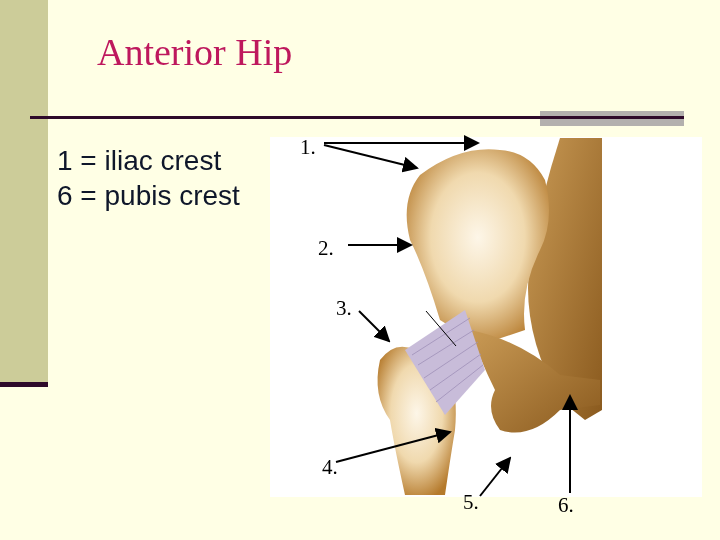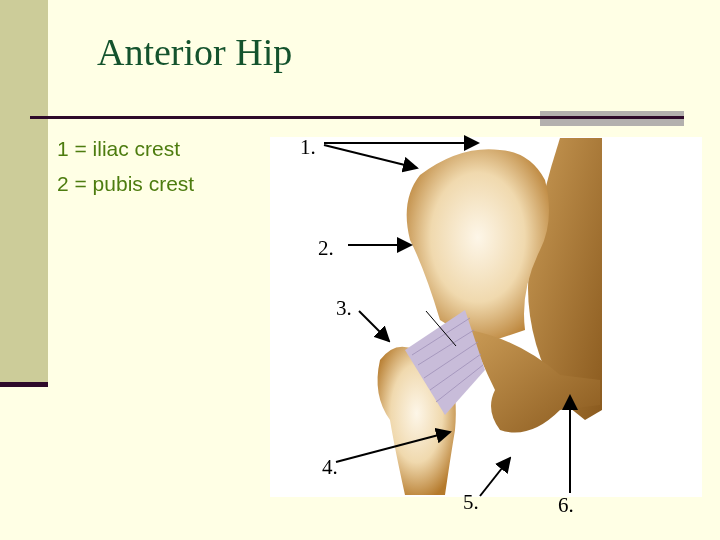--- a/index.html
+++ b/index.html
@@ -1,41 +1,41 @@
 <!DOCTYPE html>
 <html><head>
 <meta charset="utf-8">
 <style>
   html,body{margin:0;padding:0;}
   body{width:720px;height:540px;background:#FFFFE5;position:relative;overflow:hidden;font-family:"Liberation Sans",sans-serif;}
   .leftbar{position:absolute;left:0;top:0;width:48px;height:382px;background:#CCCC99;}
   .leftbar-foot{position:absolute;left:0;top:382px;width:48px;height:5px;background:#2E0A2A;}
-  .title{position:absolute;left:97px;top:30px;font-family:"Liberation Serif",serif;font-size:38px;color:#14532d;}
+  .title{position:absolute;left:97px;top:30px;font-family:"Liberation Serif",serif;font-size:38px;color:#be185d;}
   .rule-gray{position:absolute;left:540px;top:111px;width:144px;height:15px;background:#B3B0AE;}
   .rule{position:absolute;left:30px;top:116px;width:654px;height:3px;background:#2E0A2A;}
-  .legend{position:absolute;left:57px;top:132px;font-size:21px;color:#4d7c0f;line-height:34.5px;}
+  .legend{position:absolute;left:57px;top:144px;font-size:28px;color:#0f172a;line-height:34.5px;}
   .legend div{white-space:nowrap;}
   .figure{position:absolute;left:270px;top:137px;width:432px;height:360px;background:#fff;}
   .lbl{position:absolute;font-family:"Liberation Serif",serif;font-size:21px;color:#000;}
   svg{position:absolute;left:0;top:0;}
 </style>
 </head>
 <body>
 
 <div class="leftbar"></div>
 <div class="leftbar-foot"></div>
 
 <div class="title">Anterior Hip</div>
 
 <div class="rule-gray"></div>
 <div class="rule"></div>
 
 <div class="legend">
   <div>1 = iliac crest</div>
-  <div>2 = pubis crest</div>
+  <div>6 = pubis crest</div>
 </div>
 
 <div class="figure"></div>
 
 <svg width="720" height="540">
   <defs>
     <radialGradient id="bone" cx="50%" cy="45%" r="60%">
       <stop offset="0%" stop-color="#FDF6E8"></stop>
       <stop offset="55%" stop-color="#F0D9AE"></stop>
       <stop offset="100%" stop-color="#B57A2C"></stop>

